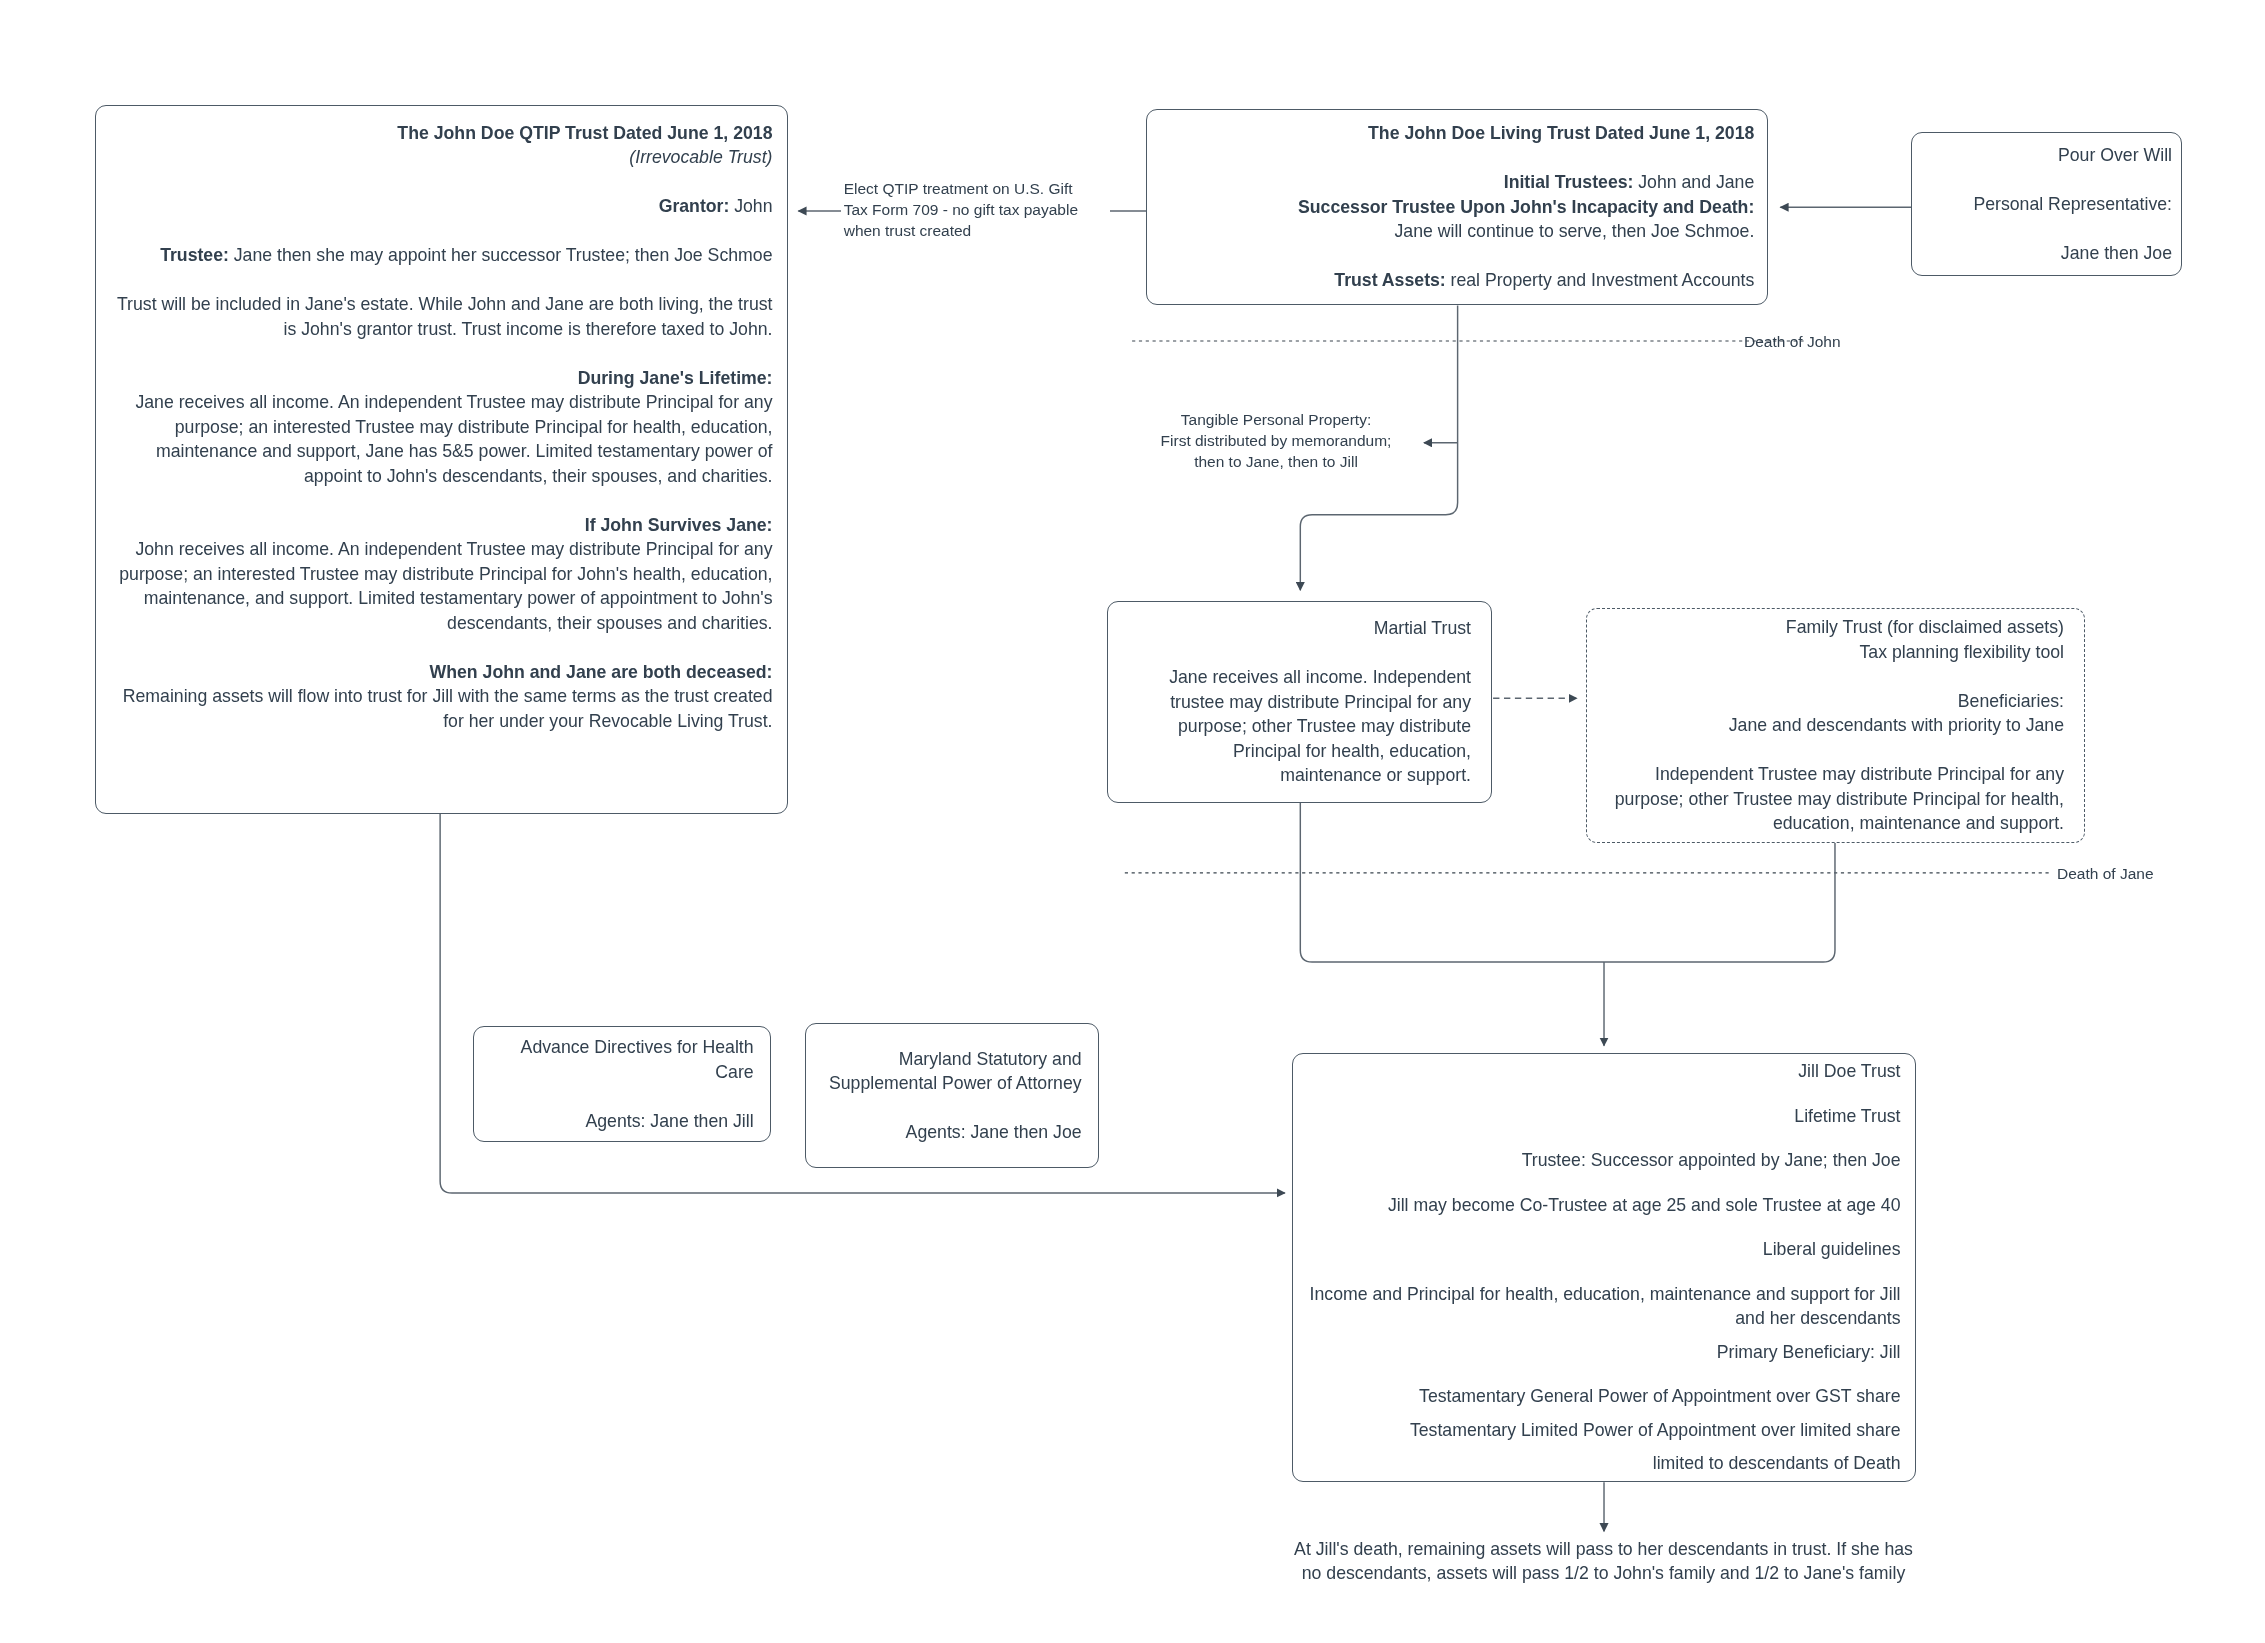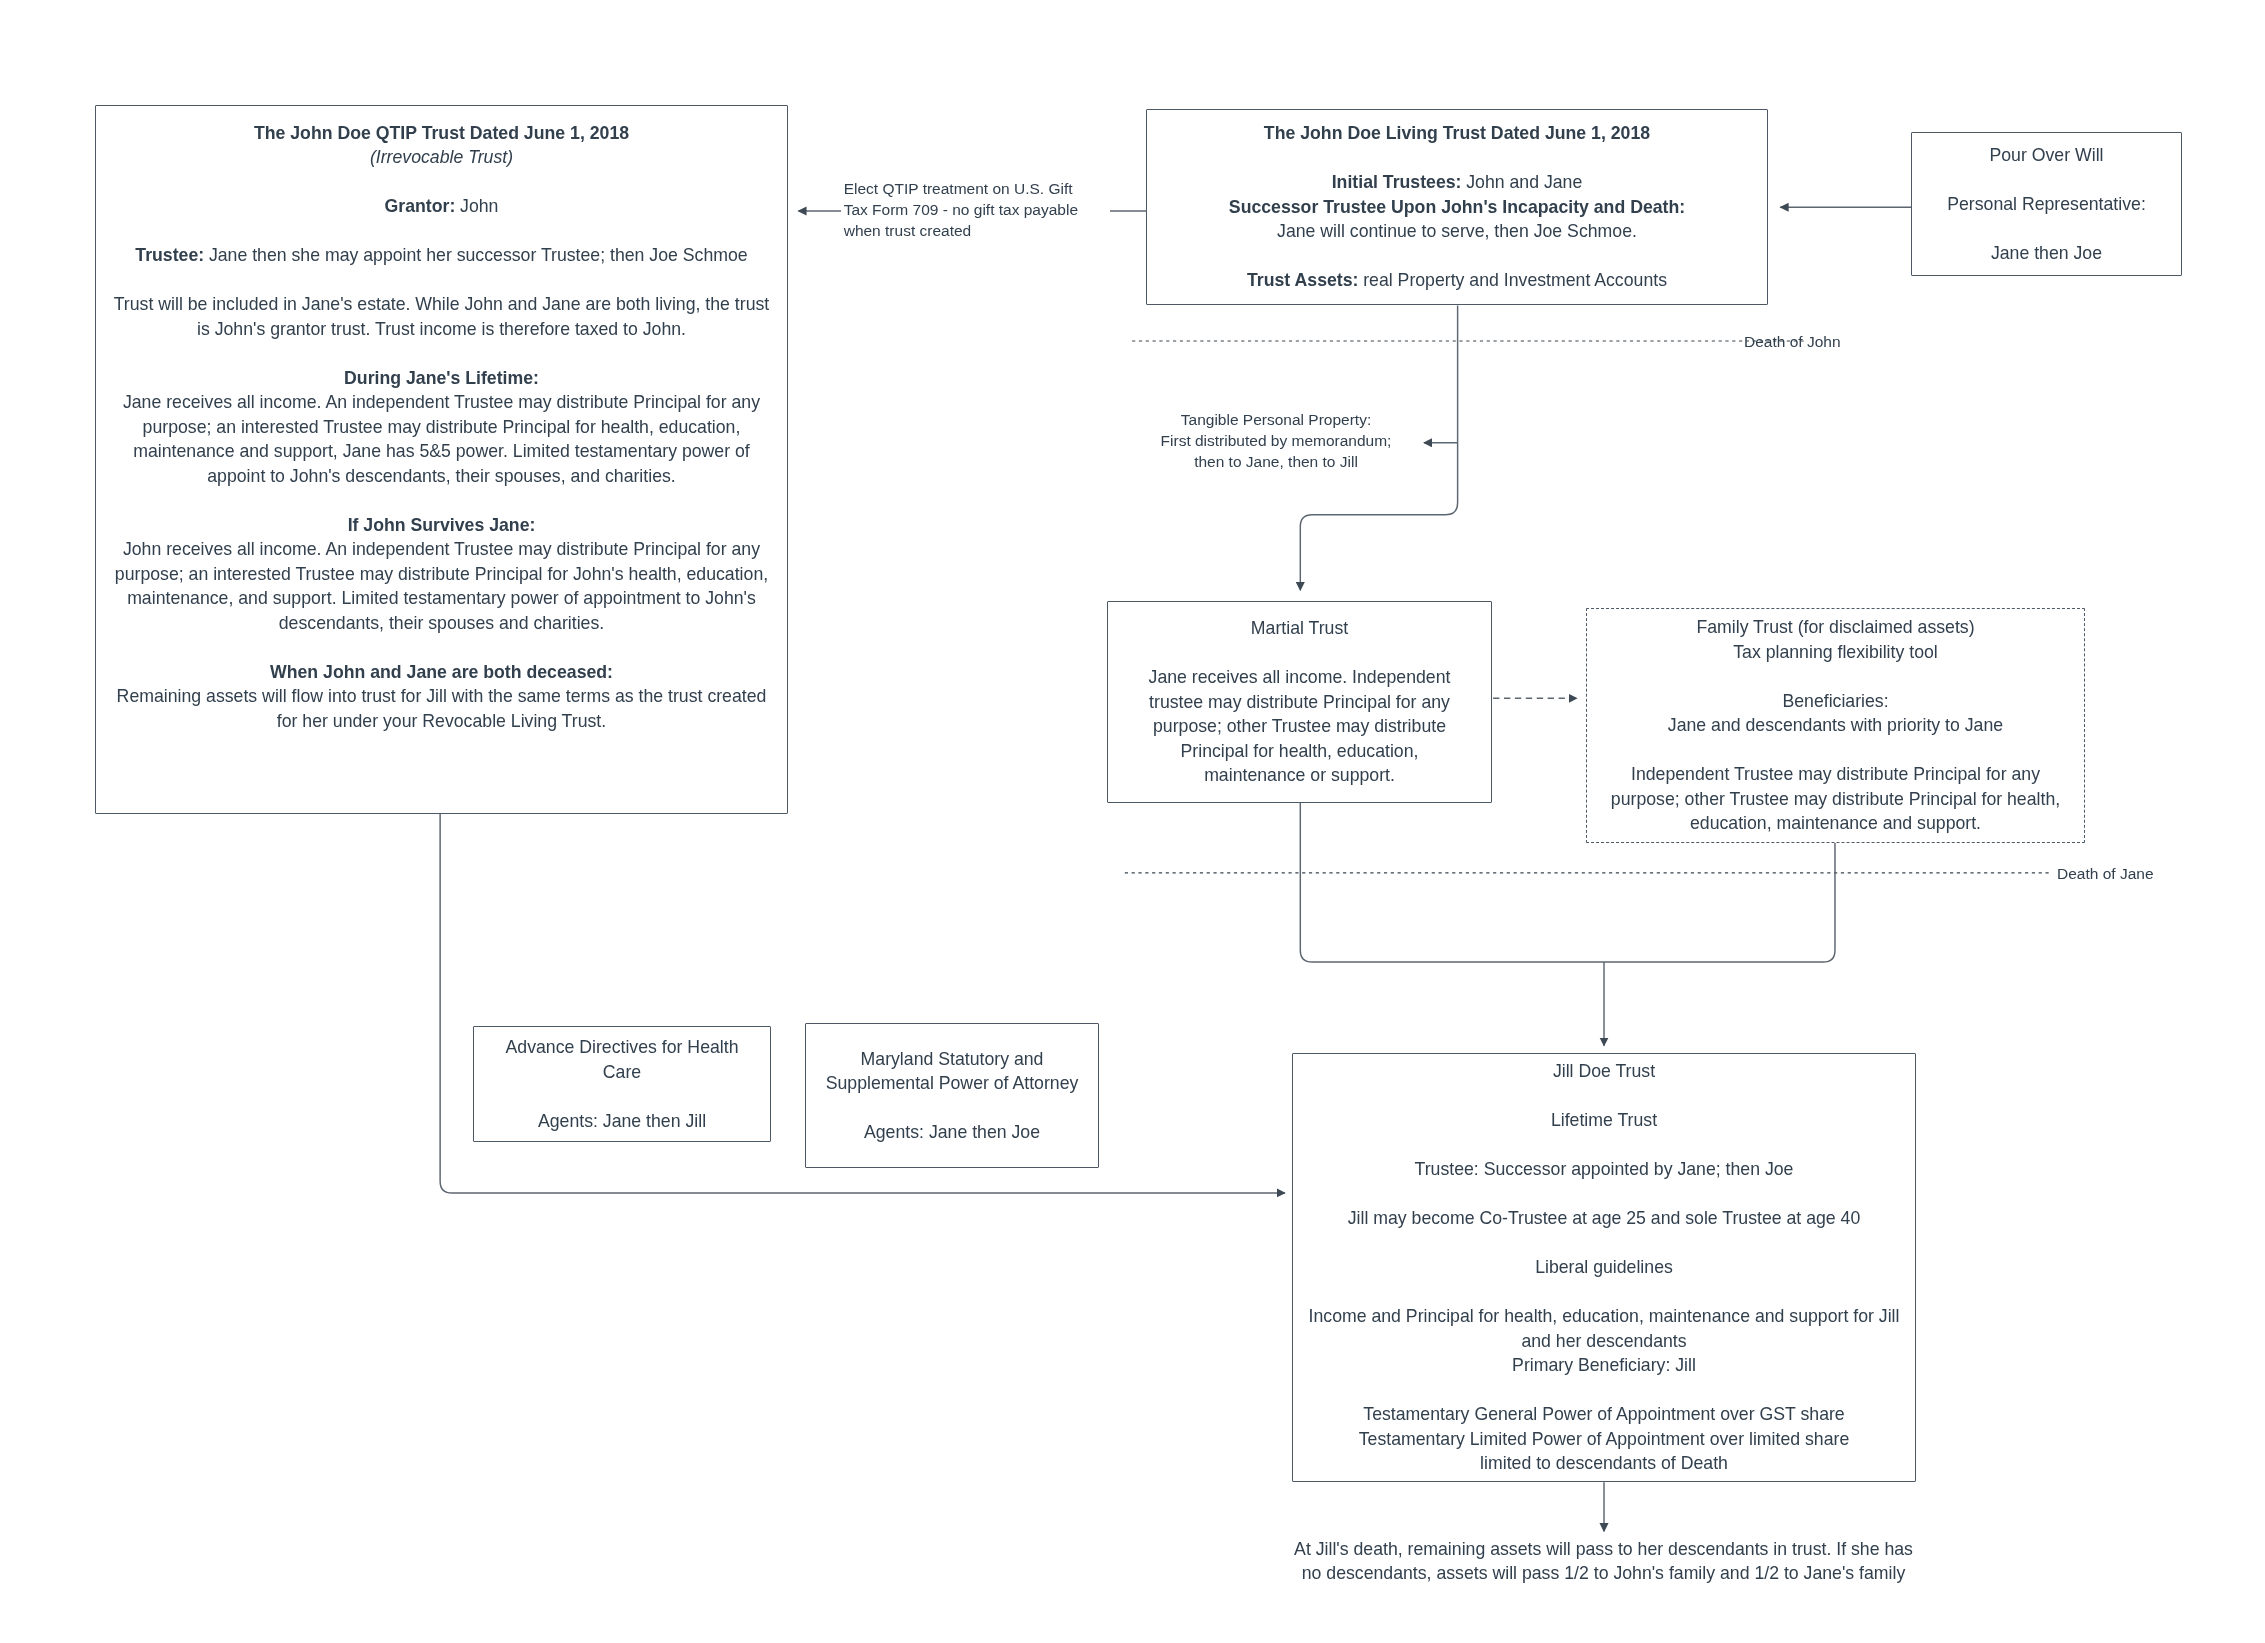--- a/index.html
+++ b/index.html
@@ -9,25 +9,25 @@
     height:1644px;
     background:#ffffff;
     font-family:"Liberation Sans", sans-serif;
     color:#32404e;
     overflow:hidden;
   }
   .box{
     position:absolute;
     box-sizing:border-box;
     border:1.5px solid #4d5a66;
-    border-radius:1px;
+    border-radius:11px;
     background:#ffffff;
     font-size:17.7px;
     line-height:24.5px;
-    text-align:center;
+    text-align:right;
     color:#32404e;
   }
   .vcenter{display:flex;flex-direction:column;justify-content:center;}
   .dashed{border-style:dashed;}
   .b{font-weight:bold;}
   .i{font-style:italic;}
   .lbl{font-weight:bold;margin-right:.27em;}
   .gap{height:24.5px;}
   .note{
     position:absolute;
@@ -160,21 +160,21 @@
     <div class="gap"></div>
     <div>Agents: Jane then Joe</div>
   </div>
 
   <div class="box vcenter" style="left:473px;top:1026px;width:298px;height:116px;padding:3.6px 16.4px;">
     <div>Advance Directives for Health Care</div>
     <div class="gap"></div>
     <div>Agents: Jane then Jill</div>
   </div>
 
-  <div class="box vcenter" style="left:1292px;top:1053px;width:624px;height:429px;padding:5.5px 14.5px;">
+  <div class="box vcenter" style="left:1292px;top:1053px;width:624px;height:429px;padding:5.5px 14.5px;gap:9px;">
     <div>Jill Doe Trust</div>
     <div class="gap"></div>
     <div>Lifetime Trust</div>
     <div class="gap"></div>
     <div>Trustee: Successor appointed by Jane; then Joe</div>
     <div class="gap"></div>
     <div>Jill may become Co-Trustee at age 25 and sole Trustee at age 40</div>
     <div class="gap"></div>
     <div>Liberal guidelines</div>
     <div class="gap"></div>

